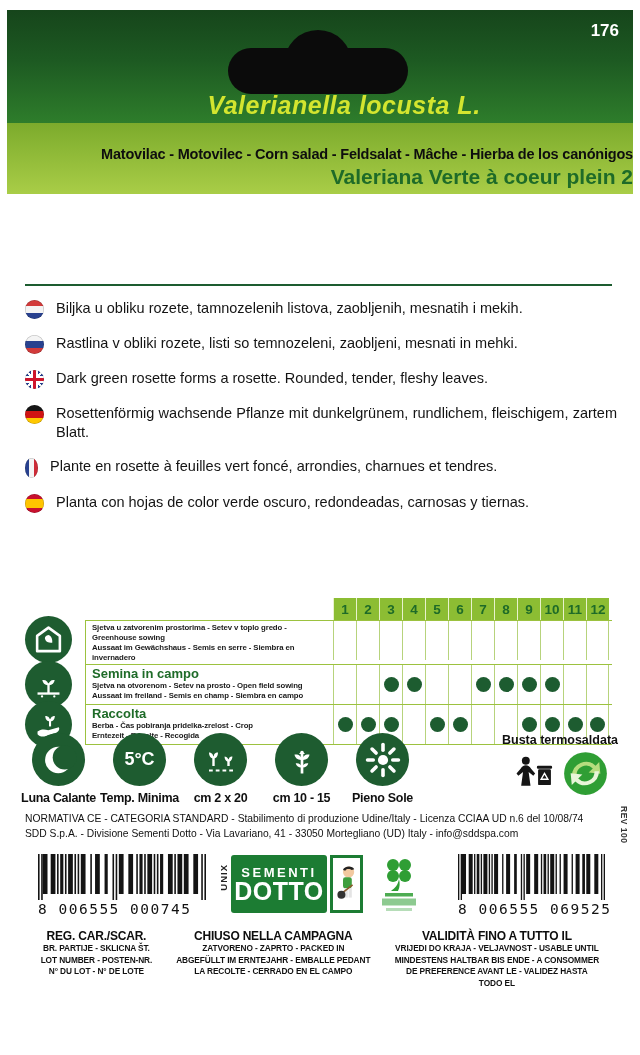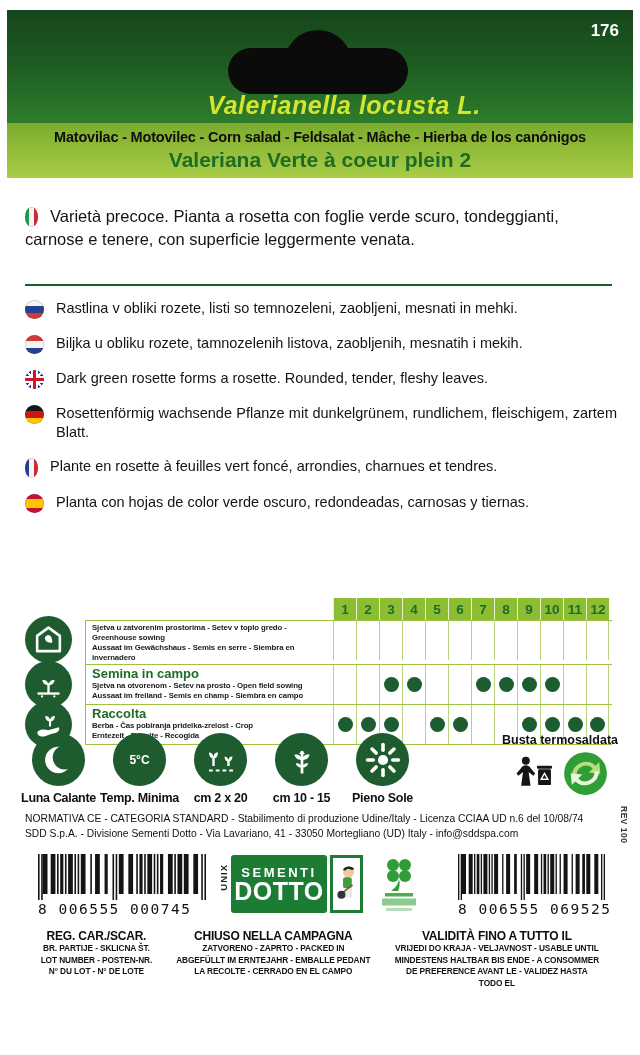--- a/index.html
+++ b/index.html
@@ -6,21 +6,21 @@
   body{width:640px;height:1055px;font-family:"Liberation Sans",sans-serif;-webkit-font-smoothing:antialiased;}
   #sheet{position:relative;width:640px;height:1055px;background:#fff;overflow:hidden;}
 
   
   .header{position:absolute;left:7px;right:7px;top:10px;}
   .header-top{position:relative;height:113px;background:linear-gradient(180deg,#16451b 0%,#1d5a22 45%,#2e7d2b 100%);padding-left:24px;}
   .tab-bump{position:absolute;top:20px;left:50%;width:68px;height:40px;margin-left:-36px;background:#0b0b0b;border-radius:36px 36px 0 0;}
   .tab-bar{position:absolute;top:38px;left:50%;width:180px;height:46px;margin-left:-92px;background:#0b0b0b;border-radius:23px;}
   .page-num{position:absolute;top:11px;right:14px;color:#fff;font-weight:bold;font-size:17px;}
   .bot-name{position:absolute;bottom:3px;width:100%;text-align:center;font-style:italic;font-weight:bold;font-size:25px;color:#d3e52f;letter-spacing:.5px;}
-  .header-band{height:55px;background:linear-gradient(180deg,#7cab2c 0%,#a9cd47 100%);text-align:center;padding-top:6px;box-sizing:border-box;}
+  .header-band{height:71px;background:linear-gradient(180deg,#7cab2c 0%,#a9cd47 100%);text-align:right;padding-top:23px;box-sizing:border-box;}
   .common{font-size:14.5px;font-weight:bold;color:#0e0e0e;letter-spacing:-.2px;}
   .variety{font-size:21px;font-weight:bold;color:#1e6b28;margin-top:3px;}
 
   
   .desc-primary{position:absolute;left:25px;right:23px;top:205px;font-size:16.5px;line-height:1.38;color:#141414;}
   .desc-primary .flag{float:left;margin:2px 12px 0 0;}
   .divider{position:absolute;left:25px;right:28px;top:284px;border-top:2px solid #1d5c30;}
   .desc-list{position:absolute;left:25px;right:23px;top:299px;}
   .desc-row{margin-bottom:15px;font-size:14.5px;line-height:1.32;color:#141414;}
   .desc-row .flag{float:left;margin:1px 12px 0 0;}
@@ -60,21 +60,21 @@
   .cal-cell{width:23px;height:39px;border-left:1px solid #b7d37c;display:flex;align-items:center;justify-content:center;box-sizing:border-box;}
   .cal-cell:last-child{border-right:1px solid #b7d37c;}
   .dot{width:15px;height:15px;border-radius:50%;background:#1d5c30;}
 
   
   .picto-row{position:absolute;left:18px;top:733px;width:606px;display:flex;}
   .picto-list{flex:1;display:flex;}
   .picto{width:81px;text-align:center;}
   .picto .icon-circle{width:53px;height:53px;margin:0 auto;}
   .picto .icon-circle svg{width:36px;height:36px;}
-  .picto-temp{color:#fff;font-size:12px;font-weight:bold;}
+  .picto-temp{color:#fff;font-size:18px;font-weight:bold;}
   .picto-label{font-size:12.5px;font-weight:bold;color:#101010;margin-top:5px;letter-spacing:-.3px;}
   .packaging{width:128px;text-align:center;}
   .pack-label{font-size:12.5px;font-weight:bold;color:#101010;}
   .pack-icons{display:flex;justify-content:center;gap:8px;margin-top:4px;align-items:center;}
   .tidy svg{width:42px;height:44px;display:block;}
   .gdot svg{width:45px;height:45px;display:block;}
 
   
   .legal{position:absolute;left:25px;top:811px;right:45px;font-size:10.3px;line-height:1.5;color:#111;}
   .rev{position:absolute;right:11px;top:806px;font-size:8.5px;color:#333;writing-mode:vertical-rl;letter-spacing:.5px;font-weight:bold;}
@@ -112,30 +112,26 @@
       <div class="tab-bar"></div>
       <div class="page-num">176</div>
       <div class="bot-name">Valerianella locusta L.</div>
     </div>
     <div class="header-band">
       <div class="common">Matovilac - Motovilec - Corn salad - Feldsalat - Mâche - Hierba de los canónigos</div>
       <div class="variety">Valeriana Verte à coeur plein 2</div>
     </div>
   </div>
 
-  <div class="desc-primary">
-    <span class="flag flag-it"></span>
-    <span>Varietà precoce. Pianta a rosetta con foglie verde scuro, tondeggianti, carnose e tenere, con superficie leggermente venata.</span>
-  </div>
 
   <div class="divider"></div>
 
   <div class="desc-list">
+      <div class="desc-row desc-hr"><span class="flag flag-hr"></span><span>Biljka u obliku rozete, tamnozelenih listova, zaobljenih, mesnatih i mekih.</span></div>
       <div class="desc-row desc-si"><span class="flag flag-si"></span><span>Rastlina v obliki rozete, listi so temnozeleni, zaobljeni, mesnati in mehki.</span></div>
-      <div class="desc-row desc-hr"><span class="flag flag-hr"></span><span>Biljka u obliku rozete, tamnozelenih listova, zaobljenih, mesnatih i mekih.</span></div>
       <div class="desc-row desc-uk"><span class="flag flag-uk"></span><span>Dark green rosette forms a rosette. Rounded, tender, fleshy leaves.</span></div>
       <div class="desc-row desc-de"><span class="flag flag-de"></span><span>Rosettenförmig wachsende Pflanze mit dunkelgrünem, rundlichem, fleischigem, zartem Blatt.</span></div>
       <div class="desc-row desc-fr"><span class="flag flag-fr"></span><span>Plante en rosette à feuilles vert foncé, arrondies, charnues et tendres.</span></div>
       <div class="desc-row desc-es"><span class="flag flag-es"></span><span>Planta con hojas de color verde oscuro, redondeadas, carnosas y tiernas.</span></div>
     </div>
 
   <div class="calendar">
       <div class="cal-row">
         <div class="cal-spacer"></div>
         <div class="cal-head">1</div>

